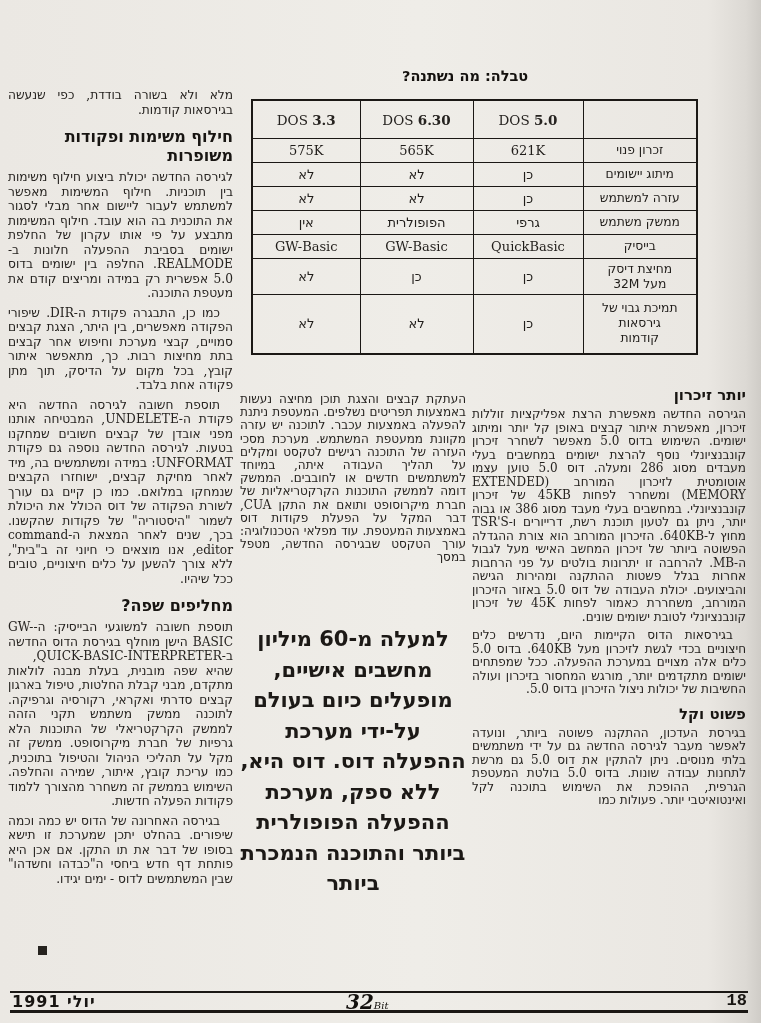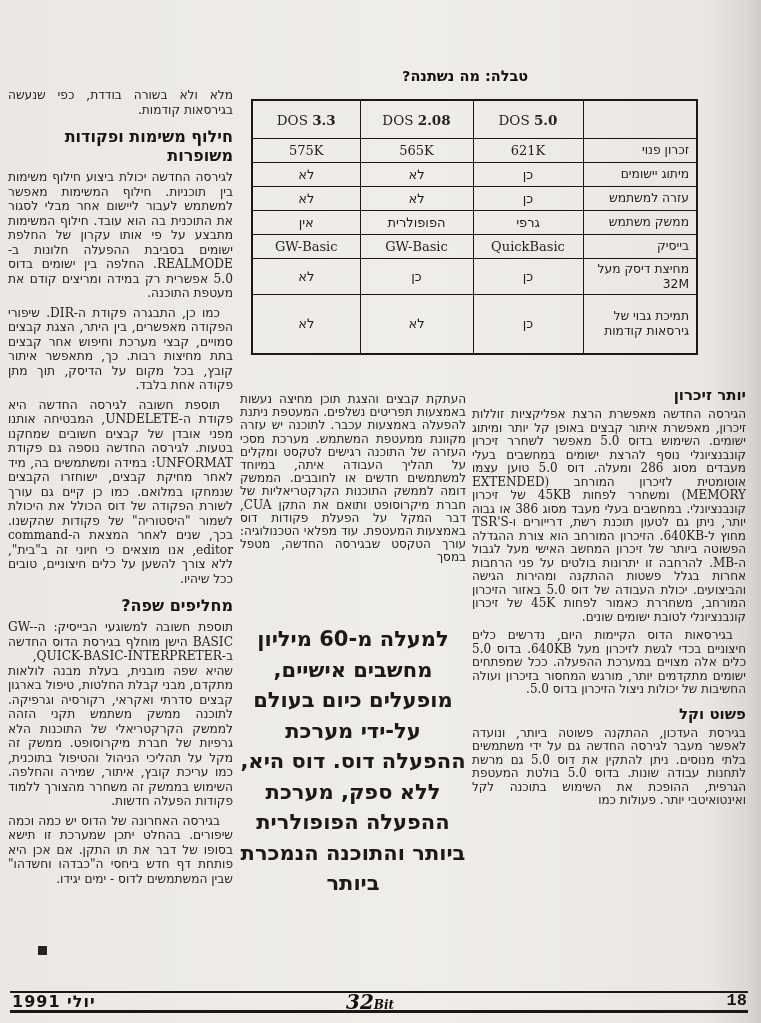--- a/index.html
+++ b/index.html
@@ -36,48 +36,48 @@
   .table-title{
     position:absolute;top:68px;left:402px;white-space:nowrap;
     font-weight:700;font-size:14.5px;color:#14110e;
     font-family:"DejaVu Sans",sans-serif;
   }
   .cmp-table-wrap{position:absolute;left:253px;top:99px;width:445px;}
   table.cmp{
     border-collapse:collapse;table-layout:fixed;width:445px;
     border:2.5px solid #1b1815;direction:rtl;
   }
-  table.cmp td,table.cmp th{border:1.5px solid #1b1815;padding:2px 7px;vertical-align:middle;}
+  table.cmp td,table.cmp th{border:1.5px solid #1b1815;padding:2px 14px;vertical-align:middle;}
   table.cmp th{
     font-family:"DejaVu Serif","DejaVu Sans",sans-serif;font-weight:400;
     font-size:13.5px;text-align:center;height:33px;
   }
   table.cmp th .ver{font-weight:700;}
   td.lab{
-    font-size:12.3px;line-height:15px;text-align:right;
+    font-size:12.3px;line-height:15px;text-align:center;
     font-family:"DejaVu Sans",sans-serif;color:#201d1a;
   }
   td.val{
     font-family:"DejaVu Serif","DejaVu Sans",sans-serif;
     font-size:13px;text-align:center;padding-left:10px;color:#201d1a;
   }
   tr.r{height:24px;}  tr.r6{height:36px;}  tr.r7{height:59px;}
   
   .rule{position:absolute;background:#1b1815;}
   .rule-top{left:10px;width:738px;top:991px;height:2px;}
   .rule-bottom{left:10px;width:738px;top:1010px;height:3px;}
   .footer-date{
     position:absolute;left:12px;top:992px;direction:rtl;
     font-weight:700;font-size:16px;letter-spacing:1px;color:#181512;
     font-family:"DejaVu Sans",sans-serif;
   }
   .footer-logo{position:absolute;left:346px;top:990px;direction:ltr;color:#14110e;
     font-family:"DejaVu Serif",serif;font-style:italic;}
   .footer-logo .n32{font-size:20px;font-weight:700;}
-  .footer-logo .bit{font-size:12px;font-weight:700;}
+  .footer-logo .bit{font-size:10px;font-weight:400;}
   .footer-page{
     position:absolute;right:14px;top:991px;font-size:17px;font-weight:700;
     color:#181512;font-family:Liberation Mono, monospace;
   }
   .end-marker{position:absolute;left:38px;top:946px;width:9px;height:9px;background:#26231f;}
 </style>
 </head>
 <body>
 
 <div class="page">
@@ -89,21 +89,21 @@
       <colgroup>
         <col style="width:114px">
           <col style="width:110px">
           <col style="width:113px">
           <col style="width:108px">
       </colgroup>
       <tbody>
           <tr class="r" style="height:33px">
         <th></th>
         <th><span dir="ltr"><span>DOS</span> <span class="ver">5.0</span></span></th>
-        <th><span dir="ltr"><span>DOS</span> <span class="ver">2.08</span></span></th>
+        <th><span dir="ltr"><span>DOS</span> <span class="ver">6.30</span></span></th>
         <th><span dir="ltr"><span>DOS</span> <span class="ver">3.3</span></span></th>
       </tr>
       <tr class="r">
         <td class="lab">זכרון פנוי</td>
         <td class="val">621K</td>
         <td class="val">565K</td>
         <td class="val">575K</td>
       </tr>
       <tr class="r">
         <td class="lab">מיתוג יישומים</td>

